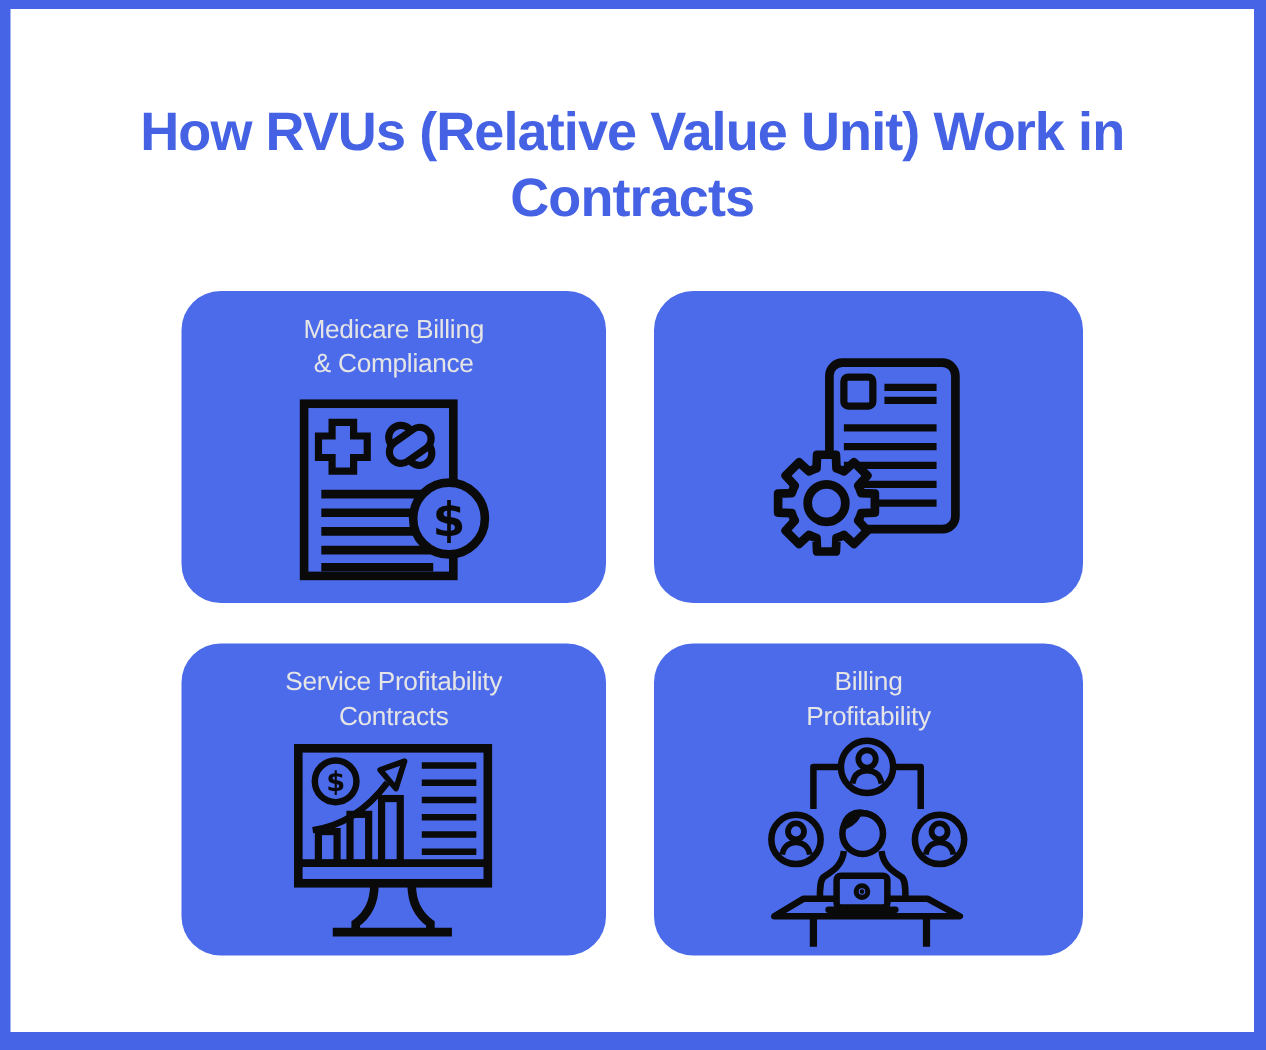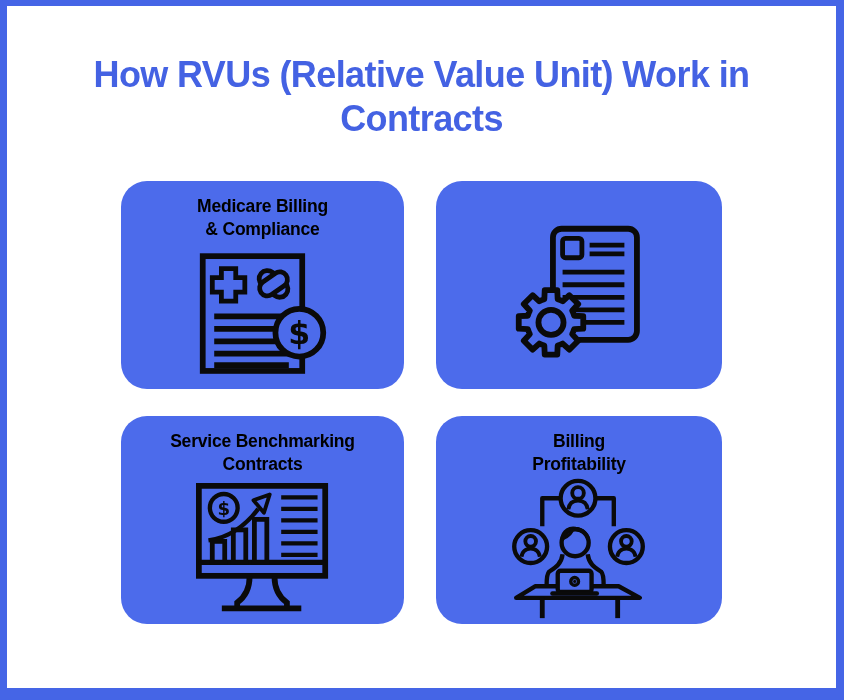--- a/index.html
+++ b/index.html
@@ -1,26 +1,26 @@
 <!DOCTYPE html>
 <html><head>
 <meta charset="utf-8">
 <style>
   html,body{margin:0;padding:0;}
   body{width:844px;height:700px;font-family:"Liberation Sans",sans-serif;background:#ffffff;}
   .frame{box-sizing:border-box;width:844px;height:700px;background:#ffffff;
          border-style:solid;border-color:#4565e6;border-width:6px 8px 12px 7px;}
-  .title{margin:3px;padding-top:44px;text-align:center;color:#4462e3;font-weight:bold;
+  .title{margin:16px;padding-top:44px;text-align:center;color:#4462e3;font-weight:bold;
          font-size:36px;line-height:1.22;letter-spacing:-0.6px;}
   .title div{white-space:nowrap;}
   .grid{width:601px;margin:40px auto 0;display:grid;grid-template-columns:283px 286px;
         column-gap:32px;row-gap:27px;}
   .card{background:#4c6beb;border-radius:26px;height:208px;box-sizing:border-box;
         display:flex;flex-direction:column;align-items:center;padding-top:14px;}
-  .card-title{margin:0;font-size:17.5px;line-height:1.3;font-weight:bold;color:#000000;
+  .card-title{margin:0;font-size:17.5px;line-height:1.3;font-weight:normal;color:#e5e5e5;
         text-align:center;letter-spacing:-0.2px;}
   .icon-wrap{flex:1;display:flex;align-items:center;justify-content:center;overflow:visible;}
   svg{display:block;}
   .stroke{fill:none;stroke:#0a0a0a;}
   .fillblue{fill:#4c6beb;stroke:#0a0a0a;}
   .dollar{font-family:"DejaVu Sans",sans-serif;font-weight:bold;fill:#0a0a0a;}
 </style>
 </head>
 <body>
 
@@ -83,21 +83,21 @@
           <g transform="translate(38,104)">
             <path class="fillblue" stroke-width="6" stroke-linejoin="round" d="M24,-6.9 L33.4,-6.5 L33.4,6.5 L24,6.9 A25,25 0 0 1 21.9,12.1 L28.2,19 L19,28.2 L12.1,21.9 A25,25 0 0 1 6.9,24 L6.5,33.4 L-6.5,33.4 L-6.9,24 A25,25 0 0 1 -12.1,21.9 L-19,28.2 L-28.2,19 L-21.9,12.1 A25,25 0 0 1 -24,6.9 L-33.4,6.5 L-33.4,-6.5 L-24,-6.9 A25,25 0 0 1 -21.9,-12.1 L-28.2,-19 L-19,-28.2 L-12.1,-21.9 A25,25 0 0 1 -6.9,-24 L-6.5,-33.4 L6.5,-33.4 L6.9,-24 A25,25 0 0 1 12.1,-21.9 L19,-28.2 L28.2,-19 L21.9,-12.1 A25,25 0 0 1 24,-6.9 Z"></path>
             <circle class="stroke" cx="0" cy="0" r="13" stroke-width="6"></circle>
           </g>
         </svg>
       </div>
     </div>
 
     <div class="card">
       <h2 class="card-title">
-        <div>Service Benchmarking</div>
+        <div>Service Profitability</div>
         <div>Contracts</div>
       </h2>
       <div class="icon-wrap">
         <svg width="136" height="134" viewBox="0 0 142 140">
           <rect class="stroke" x="4" y="3" width="132" height="94" stroke-width="6"></rect>
           <line class="stroke" x1="4" y1="83" x2="136" y2="83" stroke-width="5.5"></line>
           <circle class="stroke" cx="30" cy="26" r="14.5" stroke-width="4.5"></circle>
           <text class="dollar" x="30" y="33" font-size="19" text-anchor="middle">$</text>
           <path class="stroke" d="M14 60 Q44 56 66 27" stroke-width="4.5"></path>
           <polygon class="fillblue" points="78,12 61,18 72,31" stroke-width="4" stroke-linejoin="round"></polygon>

